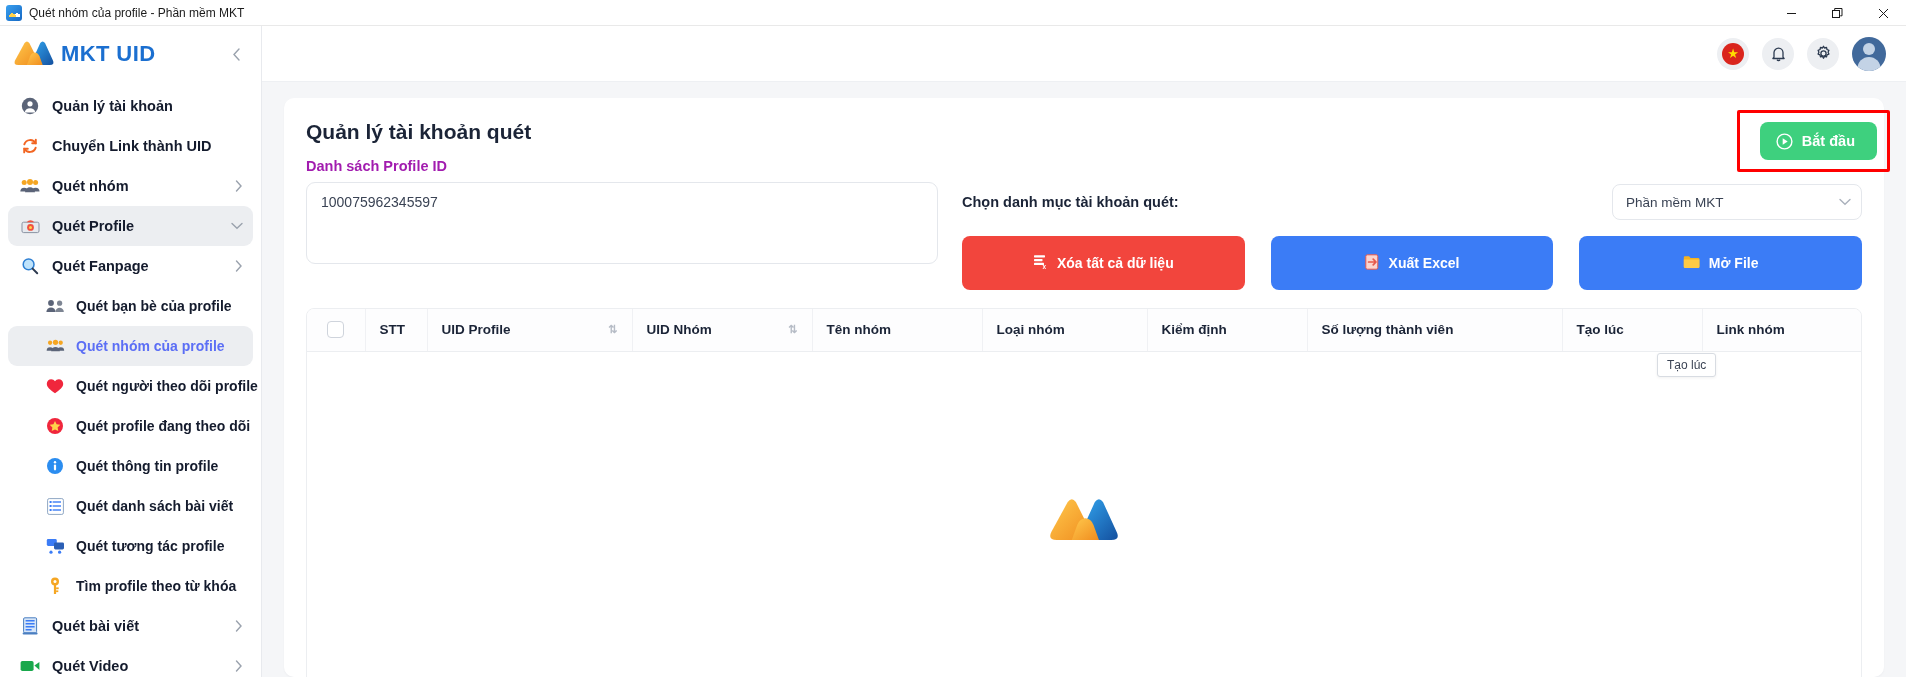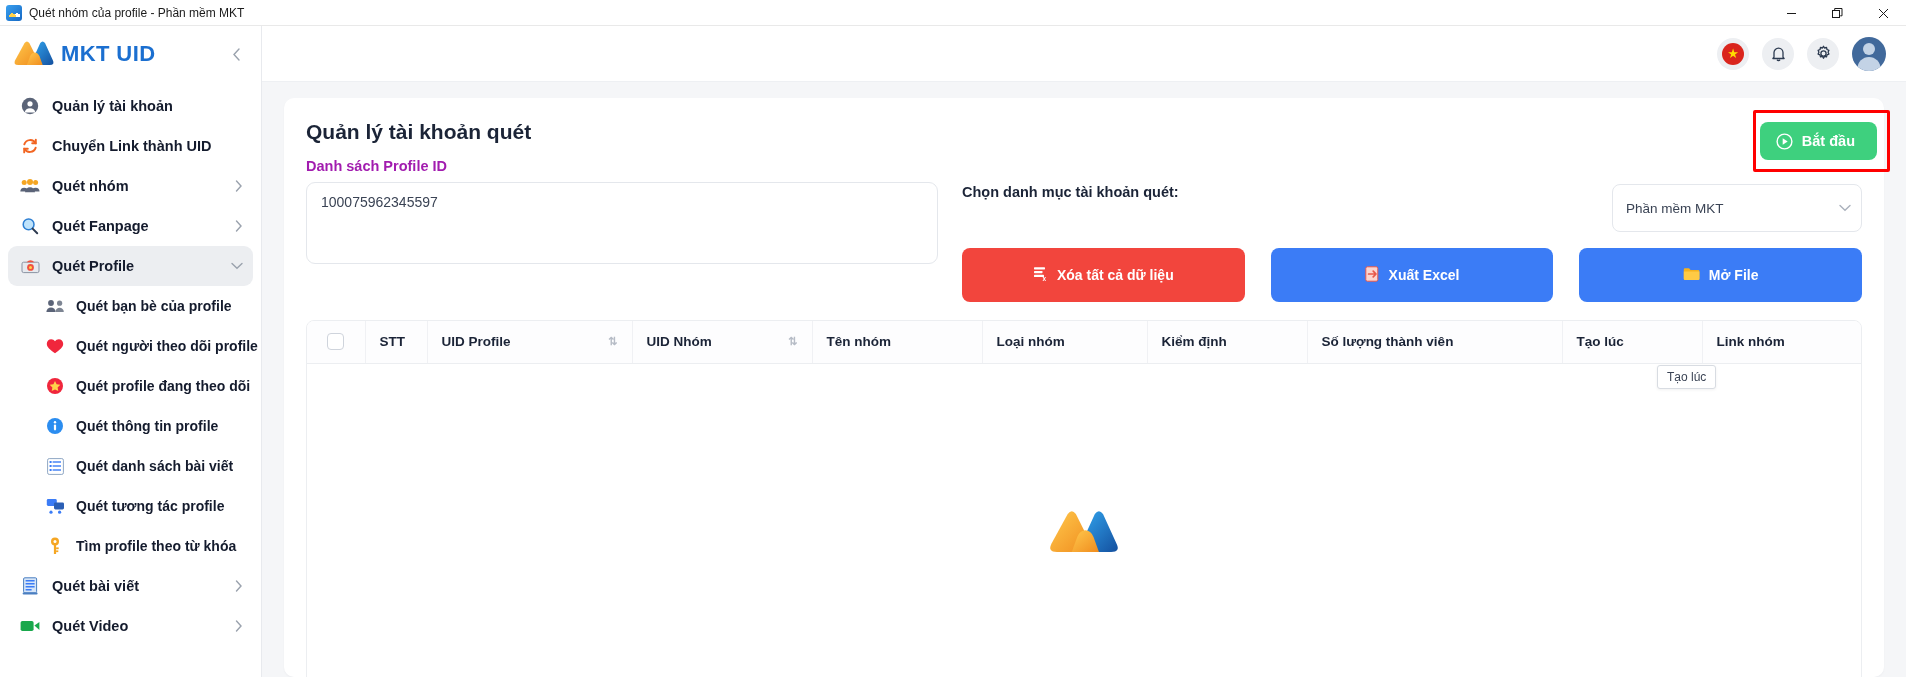--- a/index.html
+++ b/index.html
@@ -209,21 +209,21 @@
     font-weight: bold;
     color: #a21caf;
     margin-bottom: 8px;
   }
 
   .start-wrap {
     position: absolute;
     right: -6px;
     top: 12px;
     border: 3px solid #ff0000;
-    padding: 9px 10px 9px 4px;
+    padding: 9px 10px 9px 20px;
     border-radius: 2px;
   }
   .btn-start {
     background: #3ed07e;
     color: #ffffff;
     border: none;
     border-radius: 8px;
     height: 38px;
     padding: 0 22px 0 16px;
     font-size: 14.5px;
@@ -249,31 +249,32 @@
     color: #3a4354;
     background: #fff;
     resize: none;
     outline: none;
     font-family: "Liberation Sans", sans-serif;
     overflow: hidden;
   }
   .right-col { flex: 1 1 auto; padding-top: 2px; }
   .cat-row {
     display: flex;
+    align-items: center;
     margin-bottom: 16px;
   }
   .cat-label {
     font-size: 14.5px;
     font-weight: bold;
     color: #1b2437;
   }
   .select {
     margin-left: auto;
     width: 250px;
-    height: 48px;
+    height: 36px;
     border: 1px solid #e4e7ec;
     border-radius: 8px;
     background: #fff;
     display: flex; align-items: center;
     padding: 0 10px 0 13px;
     font-size: 13.5px;
     color: #3a4354;
     cursor: pointer;
   }
   .select .chev { margin-left: auto; color: #aab1bc; display: flex; }
@@ -446,66 +447,79 @@
           </svg>
         </span>
         <span>Quét nhóm</span>
         <span class="chev">
           <svg width="8" height="12" viewBox="0 0 8 12">
               <path d="M1.5 1L6 6l-4.5 5" fill="none" stroke="currentColor" stroke-width="1.4" stroke-linecap="round"></path>
             </svg>
         </span>
       </div>
 
-      <div class="menu-item">
-        <span class="ico">
-          <svg width="18" height="18" viewBox="0 0 18 18">
-              <circle cx="7.6" cy="7.4" r="5.4" fill="#bfe3fb" stroke="#2d7fd3" stroke-width="1.5"></circle>
-              <path d="M11.6 11.6l4.6 4.6" stroke="#2d3b50" stroke-width="2" stroke-linecap="round"></path>
-            </svg>
-        </span>
-        <span>Quét Fanpage</span>
-        <span class="chev">
-          <svg width="8" height="12" viewBox="0 0 8 12">
-              <path d="M1.5 1L6 6l-4.5 5" fill="none" stroke="currentColor" stroke-width="1.4" stroke-linecap="round"></path>
-            </svg>
-        </span>
-      </div>
-
       <div class="menu-item active">
         <span class="ico">
           <svg width="19" height="17" viewBox="0 0 19 17">
             <rect x="1" y="4.2" width="17" height="10.4" rx="1.6" fill="#e6e9ee" stroke="#8b93a3" stroke-width="1"></rect>
             <circle cx="9.5" cy="9.4" r="3.4" fill="#f0513f"></circle>
               <circle cx="9.5" cy="9.4" r="1.5" fill="#ffd24a"></circle>
             <path d="M5.5 4.2 Q9.5 0.4 13.5 4.2z" fill="#f0513f"></path>
           </svg>
         </span>
         <span>Quét Profile</span>
         <span class="chev">
           <svg width="12" height="8" viewBox="0 0 12 8">
               <path d="M1 1.5L6 6.2l5-4.7" fill="none" stroke="currentColor" stroke-width="1.4" stroke-linecap="round"></path>
             </svg>
         </span>
       </div>
 
+      <div class="menu-item">
+        <span class="ico">
+          <svg width="18" height="18" viewBox="0 0 18 18">
+              <circle cx="7.6" cy="7.4" r="5.4" fill="#bfe3fb" stroke="#2d7fd3" stroke-width="1.5"></circle>
+              <path d="M11.6 11.6l4.6 4.6" stroke="#2d3b50" stroke-width="2" stroke-linecap="round"></path>
+            </svg>
+        </span>
+        <span>Quét Fanpage</span>
+        <span class="chev">
+          <svg width="8" height="12" viewBox="0 0 8 12">
+              <path d="M1.5 1L6 6l-4.5 5" fill="none" stroke="currentColor" stroke-width="1.4" stroke-linecap="round"></path>
+            </svg>
+        </span>
+      </div>
+
       <div class="submenu">
 
         <div class="menu-item sub">
           <span class="ico">
             <svg width="19" height="14" viewBox="0 0 19 14">
               <circle cx="5" cy="4" r="2.9" fill="#5b6478"></circle>
                 <path d="M0.4 13a4.6 4.6 0 0 1 9.2 0z" fill="#5b6478"></path>
               <circle cx="13.6" cy="4.2" r="2.6" fill="#7d8593"></circle>
                 <path d="M9.4 13a4.2 4.2 0 0 1 8.4 0z" fill="#7d8593"></path>
             </svg>
           </span>
           <span>Quét bạn bè của profile</span>
         </div>
 
+        <div class="menu-item sub selected">
+          <span class="ico">
+            <svg width="19" height="14" viewBox="0 0 20 15">
+              <circle cx="4.2" cy="4" r="2.3" fill="#f5a623"></circle>
+                <path d="M0.5 12.6a3.7 3.7 0 0 1 7.4 0z" fill="#5b6478"></path>
+              <circle cx="15.6" cy="4" r="2.3" fill="#f5a623"></circle>
+                <path d="M11.9 12.6a3.7 3.7 0 0 1 7.4 0z" fill="#5b6478"></path>
+              <circle cx="10" cy="3.5" r="2.8" fill="#f5a623"></circle>
+                <path d="M5.3 13.2a4.7 4.7 0 0 1 9.4 0z" fill="#5b6478"></path>
+            </svg>
+          </span>
+          <span>Quét nhóm của profile</span>
+        </div>
 
         <div class="menu-item sub">
           <span class="ico">
             <svg width="18" height="16" viewBox="0 0 18 16">
                 <path d="M9 15.2C4 11.6 0.8 9.1 0.8 5.7 0.8 3.1 2.8 1.2 5.2 1.2c1.6 0 2.9.8 3.8 2 .9-1.2 2.2-2 3.8-2 2.4 0 4.4 1.9 4.4 4.5 0 3.4-3.2 5.9-8.2 9.5z" fill="#f0263c"></path>
               </svg>
           </span>
           <span>Quét người theo dõi profile</span>
         </div>
 

